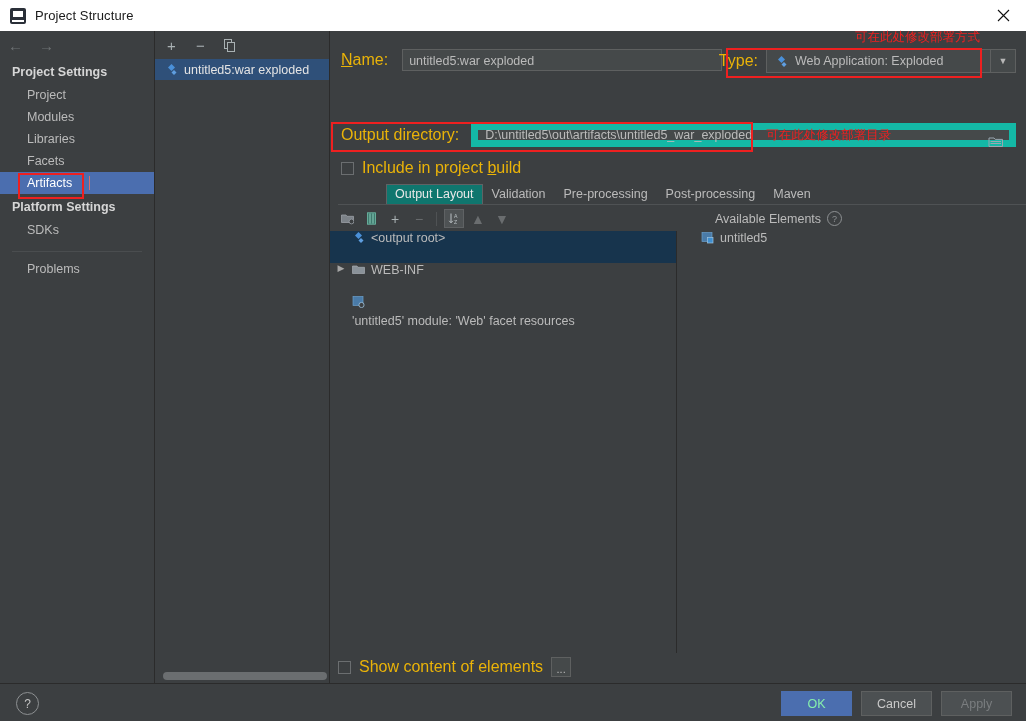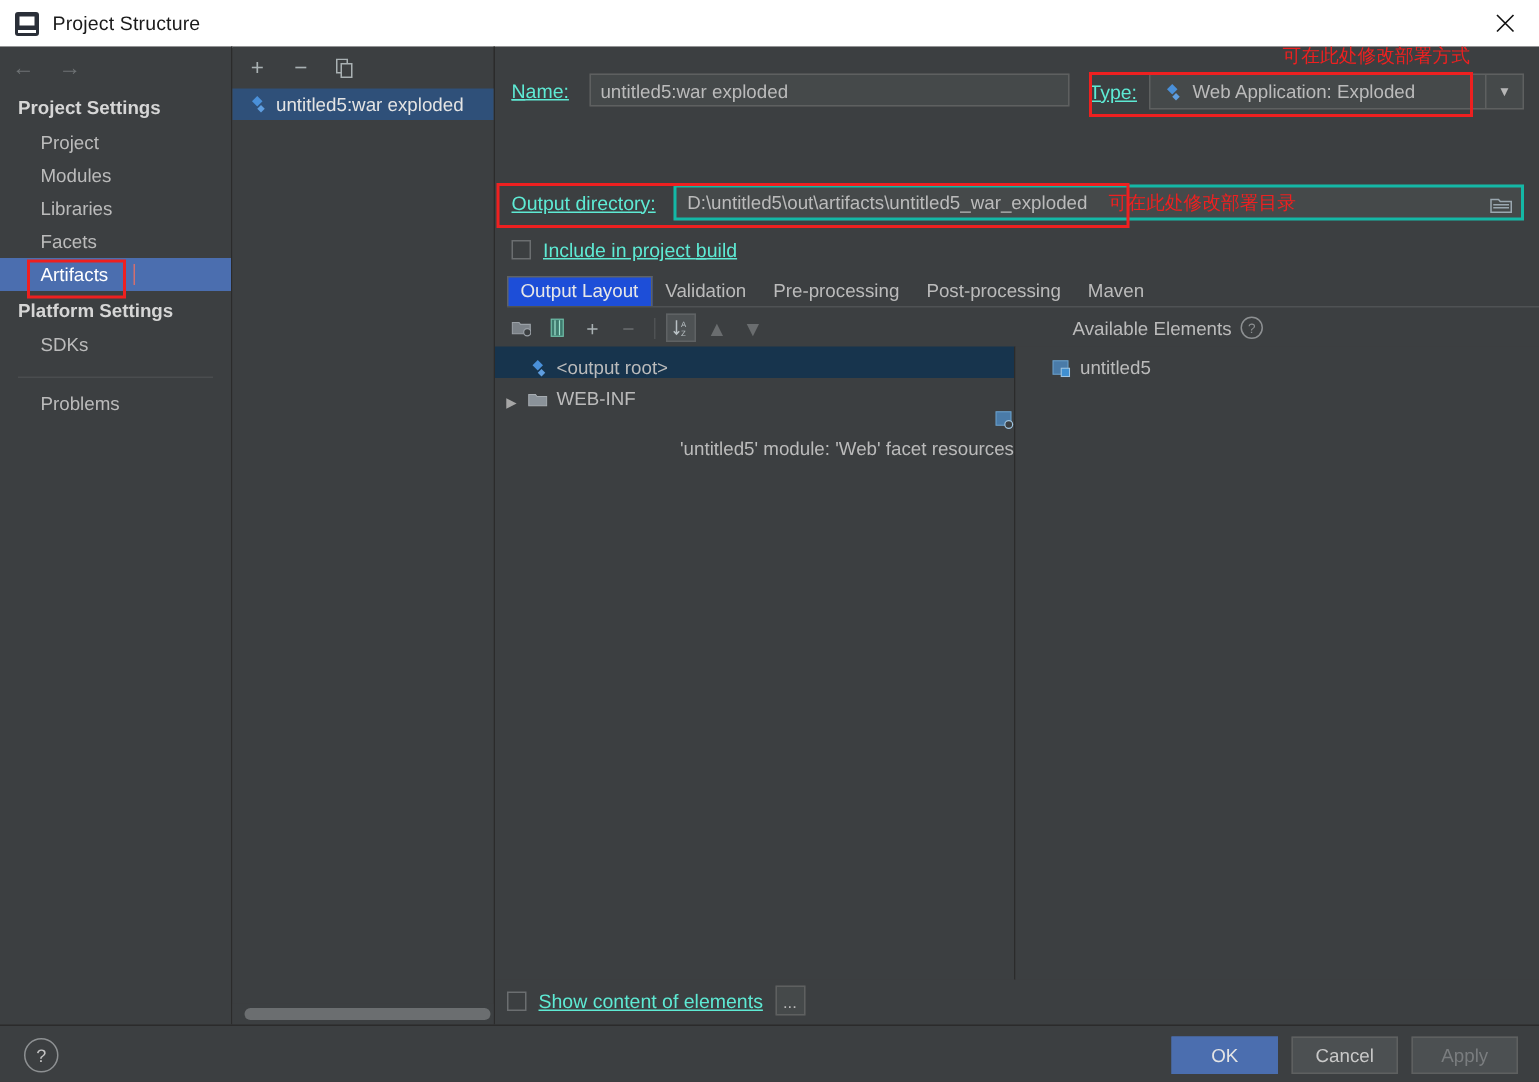--- a/index.html
+++ b/index.html
@@ -87,21 +87,21 @@
     background:#6b6e70;border-radius:4px;
   }
 
   
   .main{
     position:absolute;left:330px;top:31px;width:696px;height:652px;
     background:#3c3f41;
   }
 
   .row-name{position:absolute;left:11px;top:18px;display:flex;align-items:center;}
-  .lbl{color:#5eead4;font-size:13px;text-decoration:underline;}
+  .lbl{color:#eab308;font-size:16px;}
   .lbl u{text-decoration:underline;}
   .field{
     background:#45494a;border:1px solid #5e6060;color:#bbbbbb;
     font-family:"Liberation Sans","DejaVu Sans",sans-serif;font-size:12.5px;
     height:22px;line-height:22px;padding:0 6px;box-sizing:border-box;
   }
   .name-field{width:320px;margin-left:14px;}
 
   .row-type{position:absolute;right:10px;top:18px;display:flex;align-items:center;}
   .type-combo{
@@ -113,21 +113,21 @@
     color:#bbbbbb;font-size:12.5px;white-space:nowrap;overflow:hidden;
   }
   .combo-arrow{
     width:24px;height:100%;display:flex;align-items:center;justify-content:center;
     color:#b7b7b7;font-size:9px;border-left:1px solid #5e6060;
   }
 
   .row-outdir{position:absolute;left:11px;top:92px;right:10px;display:flex;align-items:center;}
   .outdir-field{
     flex:1;display:flex;align-items:center;height:24px;box-sizing:border-box;
-    background:#45494a;border:2px solid #14b8a6;margin-left:12px;position:relative;
+    background:#45494a;border:7px solid #14b8a6;margin-left:12px;position:relative;
   }
   .outdir-text{
     padding-left:7px;color:#bbbbbb;font-size:12.5px;white-space:nowrap;
   }
   .outdir-annot{
     margin-left:14px;color:#ee2020;font-size:12.5px;white-space:nowrap;
   }
   .browse-btn{
     position:absolute;right:3px;top:3px;width:20px;height:17px;
     display:flex;align-items:center;justify-content:center;cursor:default;
@@ -146,21 +146,21 @@
   
   .tabs{
     position:absolute;left:8px;top:152px;right:0;height:21px;
     display:flex;align-items:flex-end;border-bottom:1px solid #4f5254;
   }
   .tab{
     padding:2px 8px 3px 8px;font-size:12.5px;color:#bbbbbb;
     border:1px solid transparent;border-bottom:none;cursor:default;
   }
   .tab.active{
-    background:#1d4ed8;border-color:#5f6264;color:#e8e8e8;
+    background:#0f766e;border-color:#5f6264;color:#e8e8e8;margin-left:48px;
   }
 
   
   .ol-toolbar{
     position:absolute;left:0;top:176px;right:0;height:23px;
     display:flex;align-items:center;
   }
   .ol-left{display:flex;align-items:center;gap:4px;padding-left:7px;}
   .ol-btn{
     width:20px;height:19px;display:flex;align-items:center;justify-content:center;
@@ -181,21 +181,21 @@
 
   
   .pane-left{
     position:absolute;left:0;top:200px;width:346px;bottom:30px;
     background:#3c3f41;border-right:1px solid #2b2b2b;
   }
   .pane-right{
     position:absolute;left:347px;top:200px;right:0;bottom:30px;background:#3c3f41;
   }
   .tree-row{
-    height:21px;display:flex;align-items:flex-end;gap:6px;
+    height:32px;display:flex;align-items:flex-start;gap:6px;
     font-size:12.5px;color:#bbbbbb;cursor:default;
   }
   .tree-row.selected{background:#17344d;}
   .twisty{
     width:10px;height:10px;flex:none;color:#a6a6a6;font-size:9px;
     display:flex;align-items:center;justify-content:center;
   }
 
   
   .show-content{
@@ -218,21 +218,21 @@
     border:1px solid #8d9092;color:#c4c4c4;font-size:12px;
     display:flex;align-items:center;justify-content:center;cursor:default;
   }
   .btns{position:absolute;right:14px;top:7px;display:flex;gap:9px;}
   .btn{
     min-width:71px;height:25px;box-sizing:border-box;
     border:1px solid #5e6060;background:#4c5052;color:#c9c9c9;
     font-family:"Liberation Sans","DejaVu Sans",sans-serif;font-size:12.5px;
     display:flex;align-items:center;justify-content:center;cursor:default;
   }
-  .btn.primary{background:#4b6eaf;border-color:#4b6eaf;color:#e5e5e5;}
+  .btn.primary{background:#4b6eaf;border-color:#4b6eaf;color:#86efac;}
   .btn.disabled{color:#7a7d7f;}
 
   .icon-sq{width:13px;height:13px;flex:none;display:block;}
 </style>
 </head>
 <body>
 
 <div class="window">
 
   <div class="titlebar">

